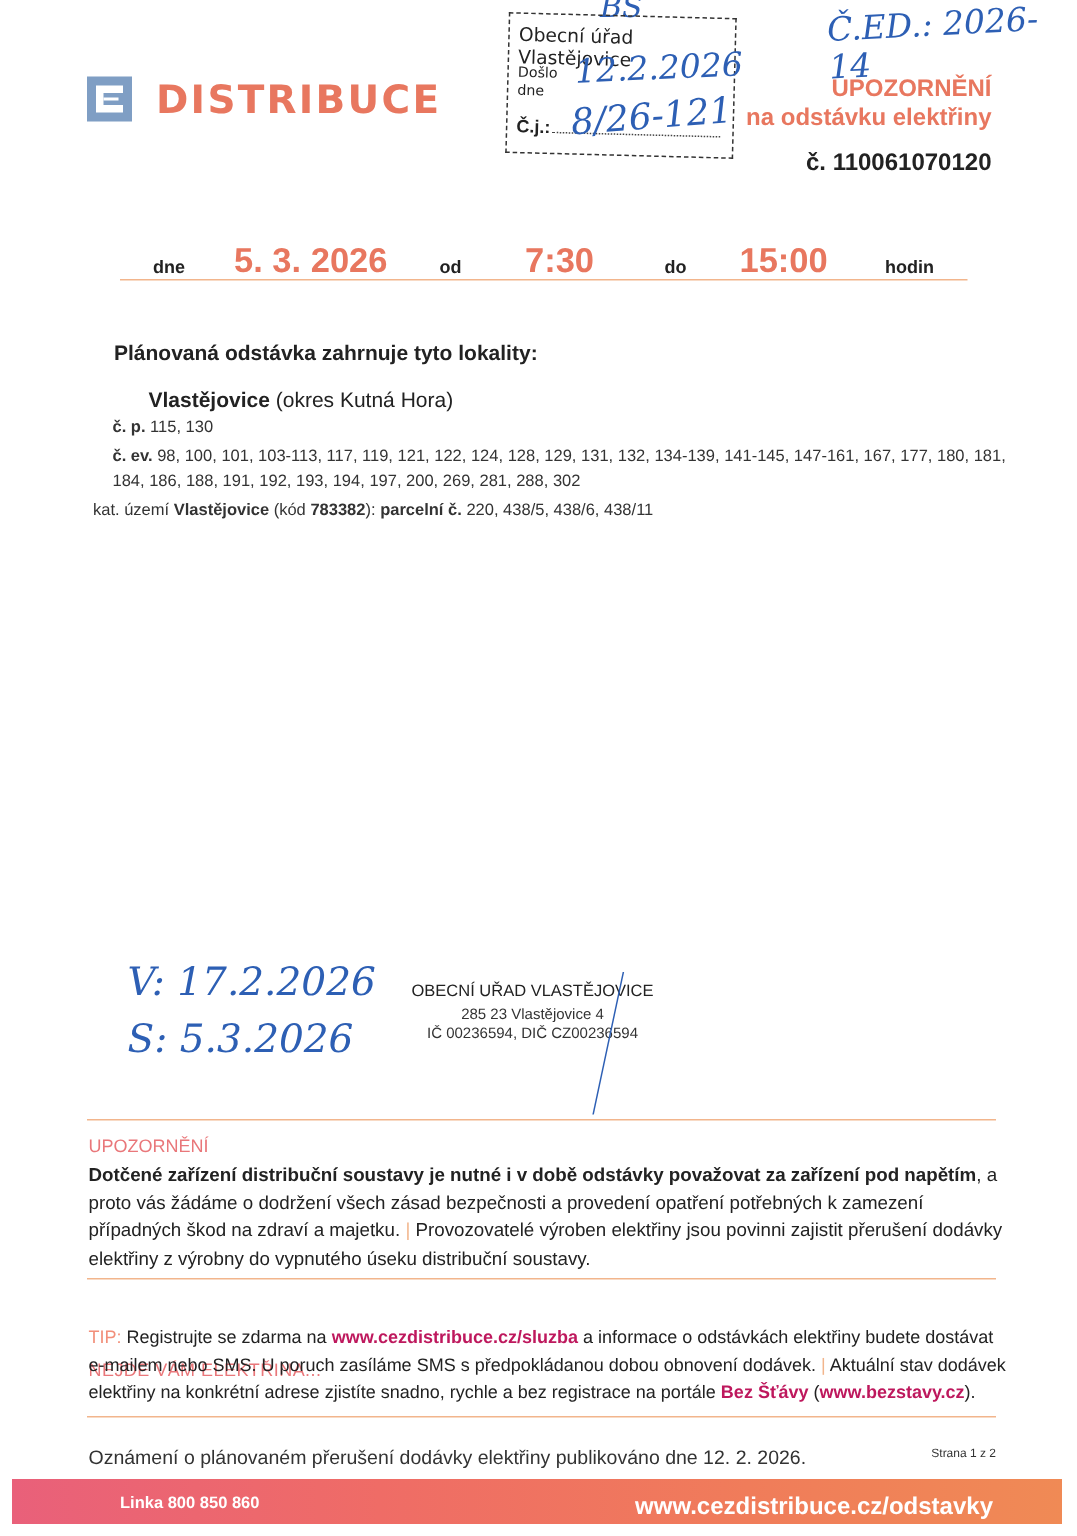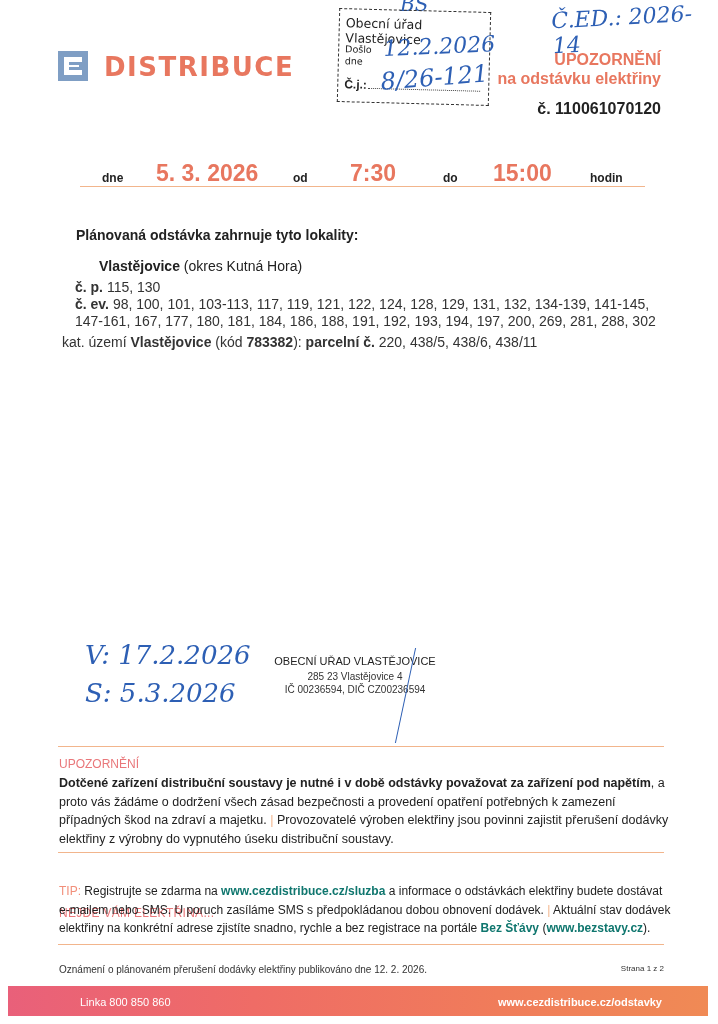--- a/index.html
+++ b/index.html
@@ -34,21 +34,21 @@
   
   .date-row { left: 80px; top: 156px; width: 565px; height: 30px; border-bottom: 1.5px solid #f2b58c; }
   .date-row span { position: absolute; }
   .lbl-small { font-size: 12px; font-weight: bold; color:#222; top: 15px; }
   .val-big { font-size: 23px; font-weight: bold; color: #e8775f; top: 4px; }
 
   
   .loc-heading { left: 76px; top: 227px; font-size: 14px; font-weight: bold; color: #222; }
   .loc-town { left: 60px; top: 258px; font-size: 14px; color: #222; margin-left: 39px; }
   .loc-town b { font-weight: bold; }
-  .loc-line { font-size: 14px; color: #333; }
+  .loc-line { font-size: 11px; color: #333; }
   .loc-cp { left: 75px; top: 279px; }
   .loc-cev { left: 75px; top: 296px; width: 600px; line-height: 17px; }
   .loc-kat { left: 62px; top: 334px; }
 
   
   .hand-v { left: 85px; top: 640px; font-size: 26px; color:#2d5fb4; font-family: "DejaVu Serif", serif; font-style: italic; }
   .hand-s { left: 85px; top: 678px; font-size: 26px; color:#2d5fb4; font-family: "DejaVu Serif", serif; font-style: italic; }
   .office-stamp { left: 250px; top: 655px; width: 210px; text-align: center; }
   .office-name { font-size: 11px; color:#222; }
   .office-addr { font-size: 10px; color:#333; margin-top: 4px; }
@@ -57,29 +57,29 @@
 
   
   .sep { left: 58px; width: 606px; border-top: 1.5px solid #f2b58c; }
   .warn-title { left: 59px; top: 757px; font-size: 12px; color: #e9777a; }
   .warn-body { left: 59px; top: 774px; width: 610px; font-size: 12.5px; line-height: 18.5px; color: #222; }
   .warn-body b { font-weight: bold; }
   .pipe { color: #f2b58c; }
   .tip-title { left: 59px; top: 874px; font-size: 12px; color: #e9777a; letter-spacing: 0.3px; margin-top: 32px; }
   .tip-body { left: 59px; top: 882px; width: 612px; font-size: 12px; line-height: 18.5px; color: #222; }
   .tip-label { color: #f28f7a; }
-  .orange-link { color: #0f766e; font-weight: bold; text-align: right; }
+  .orange-link { color: #be185d; font-weight: bold; text-align: right; }
 
   
-  .foot-note { left: 59px; top: 964px; font-size: 10px; color:#333; }
+  .foot-note { left: 59px; top: 964px; font-size: 13px; color:#333; }
   .foot-page { right: 54px; top: 964px; font-size: 8px; color:#333; }
   .foot-band { left: 8px; top: 986px; width: 700px; height: 30px;
     background: linear-gradient(90deg, #e9607a 0%, #ef6c66 35%, #f07c5a 70%, #f08a55 100%); }
-  .foot-phone { left: 58px; top: 996px; font-size: 11px; font-weight: normal; color: #fff; padding-left: 22px; }
-  .foot-url { right: 56px; top: 996px; font-size: 11px; font-weight: bold; color: #fff; margin-left: 25px; }
+  .foot-phone { left: 58px; top: 996px; font-size: 11px; font-weight: bold; color: #fff; padding-left: 22px; }
+  .foot-url { right: 56px; top: 996px; font-size: 16px; font-weight: bold; color: #fff; margin-left: 25px; }
 </style>
 </head>
 <body>
 
 <div class="abs logo-box">
   <div class="c-outer"></div>
     <div class="c-inner"></div>
     <div class="c-bar"></div>
 </div>
 <div class="abs logo-text">DISTRIBUCE</div>

